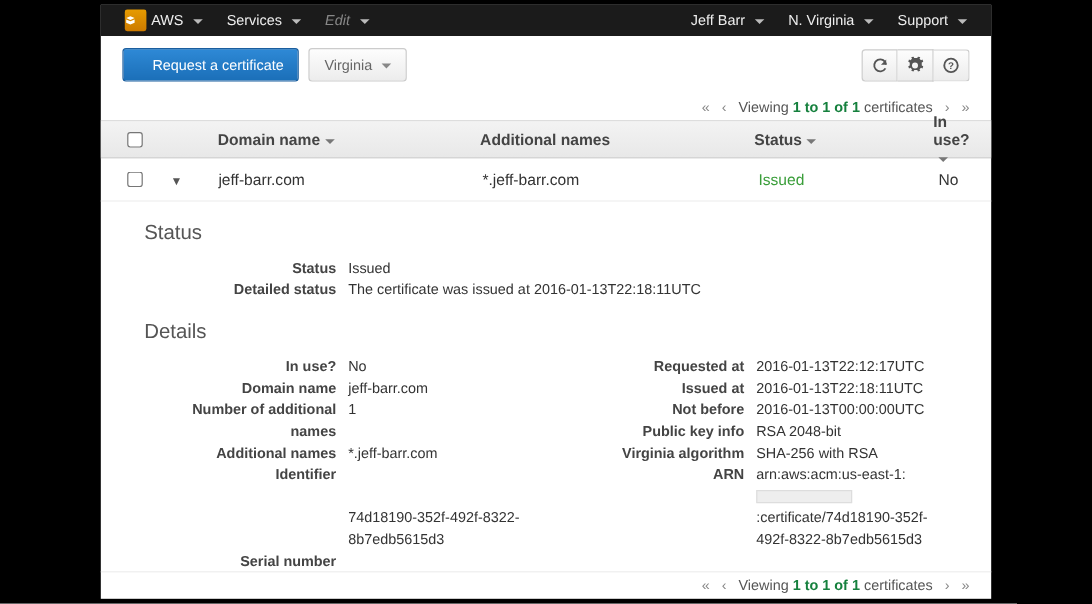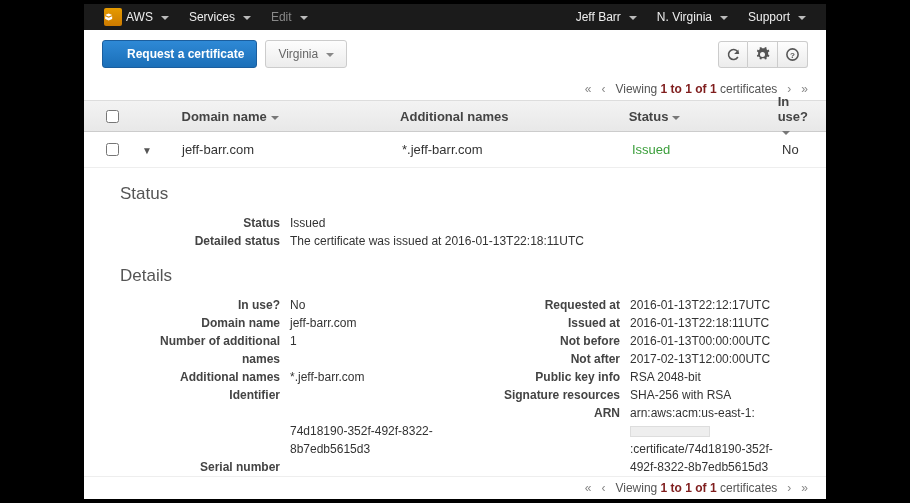--- a/index.html
+++ b/index.html
@@ -6,38 +6,38 @@
   body { margin:0; font-family: "Helvetica Neue", Arial, sans-serif; font-size:13px; color:#333; background:#000; }
   .frame { width:750px; height:503px; margin:0 auto; background:#fff; display:flex; flex-direction:column; border:4px solid #000;justify-content:space-between;}
   
   .topbar { height:26px; background:#1b1b1b; display:flex; align-items:center; padding:0 10px; color:#eee; font-size:12px; }
   .topbar .svc { display:flex; align-items:center; gap:4px; padding:0 10px; cursor:pointer; }
   .logo { width:18px; height:18px; background:linear-gradient(#e69b00,#cc7a00); border-radius:2px; display:flex; align-items:center; justify-content:center; }
   .logo::after{content:""; width:10px;height:10px; border:2px solid #fff; border-top:none;border-left:none; transform:rotate(-45deg) translateY(-2px); opacity:.0;}
   .logo svg { width:14px;height:14px;}
   .spacer { flex:1; }
   .caret::after { content:""; display:inline-block; margin-left:4px; border:4px solid transparent; border-top-color:#bbb; transform:translateY(3px); }
-  .edit { color:#888; }
+  .edit { color:#888;font-style:italic; }
 
   
   .toolbar { padding:10px 18px; display:flex; align-items:center; }
   .btn { font-size:12px; border-radius:3px; padding:6px 12px; cursor:pointer; }
-  .btn-primary { background:linear-gradient(#2e89d6,#1b6fb8); color:#fff; border:1px solid #1b5e9e; font-weight:bold;padding-left:24px; }
+  .btn-primary { background:linear-gradient(#2e89d6,#1b6fb8); color:#fff; border:1px solid #1b5e9e; font-weight:normal;padding-left:24px; }
   .btn-default { background:linear-gradient(#fdfdfd,#ececec); color:#666; border:1px solid #ccc; margin-left:8px; }
   .btn-default .caret::after{ border-top-color:#888;}
   .icon-btn { width:30px; height:27px; border:1px solid #ccc; background:linear-gradient(#fdfdfd,#ececec); display:flex; align-items:center; justify-content:center; cursor:pointer; color:#555;}
   .icon-group { display:flex; }
   .icon-group .icon-btn + .icon-btn { border-left:none; }
   .icon-group .icon-btn:first-child{border-radius:3px 0 0 3px;}
   .icon-group .icon-btn:last-child{border-radius:0 3px 3px 0;}
 
   
   .pager { display:flex; align-items:center; justify-content:flex-end; padding:4px 18px; color:#555; font-size:12px; gap:10px;}
   .pager .nav { color:#888; cursor:pointer; }
-  .pager b { color:#7f1d1d; font-weight:bold;}
+  .pager b { color:#15803d; font-weight:bold;}
 
   
   .tbl-head { display:flex; align-items:center; background:linear-gradient(#f3f3f3,#e8e8e8); border-top:1px solid #ddd; border-bottom:1px solid #ccc; height:32px; padding:0 18px; font-weight:bold; color:#444;}
   .col-chk { width:40px; }
   .col-exp { width:40px; }
   .col-dom { width:220px; }
   .col-add { width:230px; }
   .col-stat{ width:150px; }
   .col-use { flex:1; }
   .sort-caret { display:inline-block; margin-left:4px; border:4px solid transparent; border-top-color:#777; transform:translateY(3px);}
@@ -213,29 +213,25 @@
           </div>
         <div class="kv">
             <div class="k">Issued at</div>
             <div class="v">2016-01-13T22:18:11UTC</div>
           </div>
         <div class="kv">
             <div class="k">Not before</div>
             <div class="v">2016-01-13T00:00:00UTC</div>
           </div>
         <div class="kv">
-            <div class="k">Not after</div>
-            <div class="v">2017-02-13T12:00:00UTC</div>
-          </div>
-        <div class="kv">
             <div class="k">Public key info</div>
             <div class="v">RSA 2048-bit</div>
           </div>
         <div class="kv">
-            <div class="k">Signature resources</div>
+            <div class="k">Virginia algorithm</div>
             <div class="v">SHA-256 with RSA</div>
           </div>
         <div class="kv">
             <div class="k">ARN</div>
           <div class="v">
             <span>arn:aws:acm:us-east-1:</span><span class="redact"></span><span>:certificate/74d18190-352f-492f-8322-8b7edb5615d3</span>
           </div>
         </div>
       </div>
     </div>

